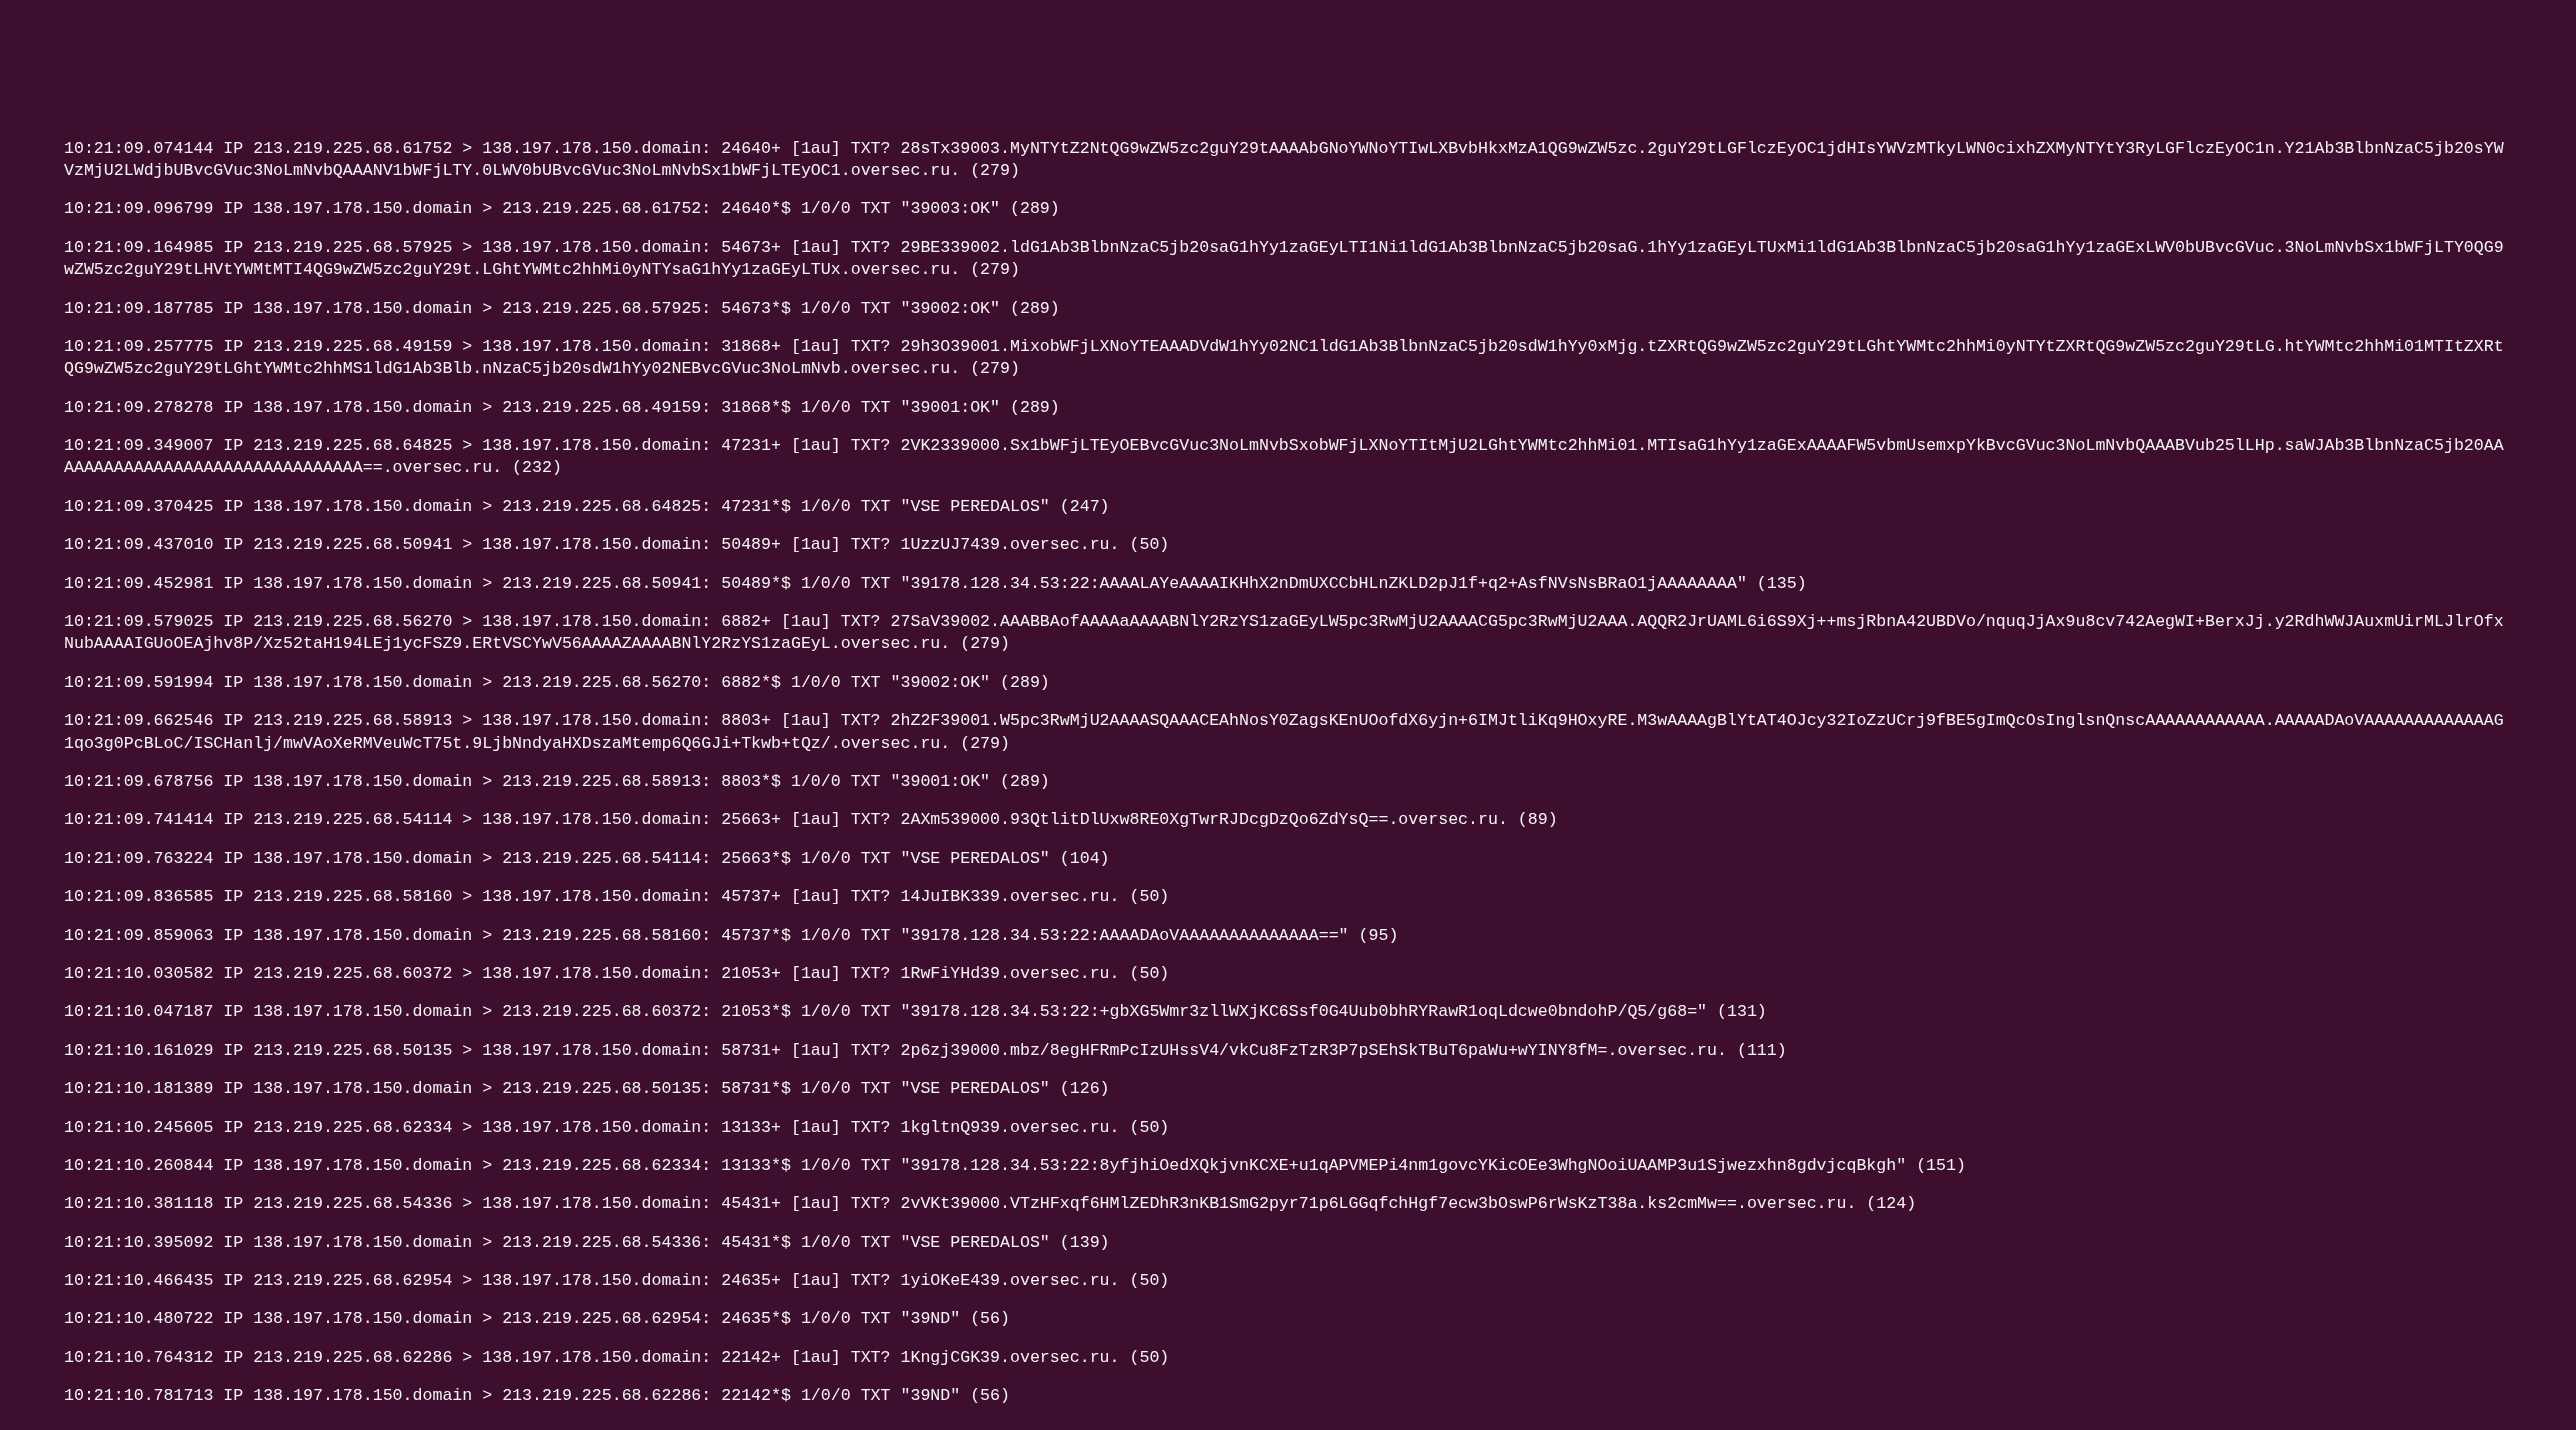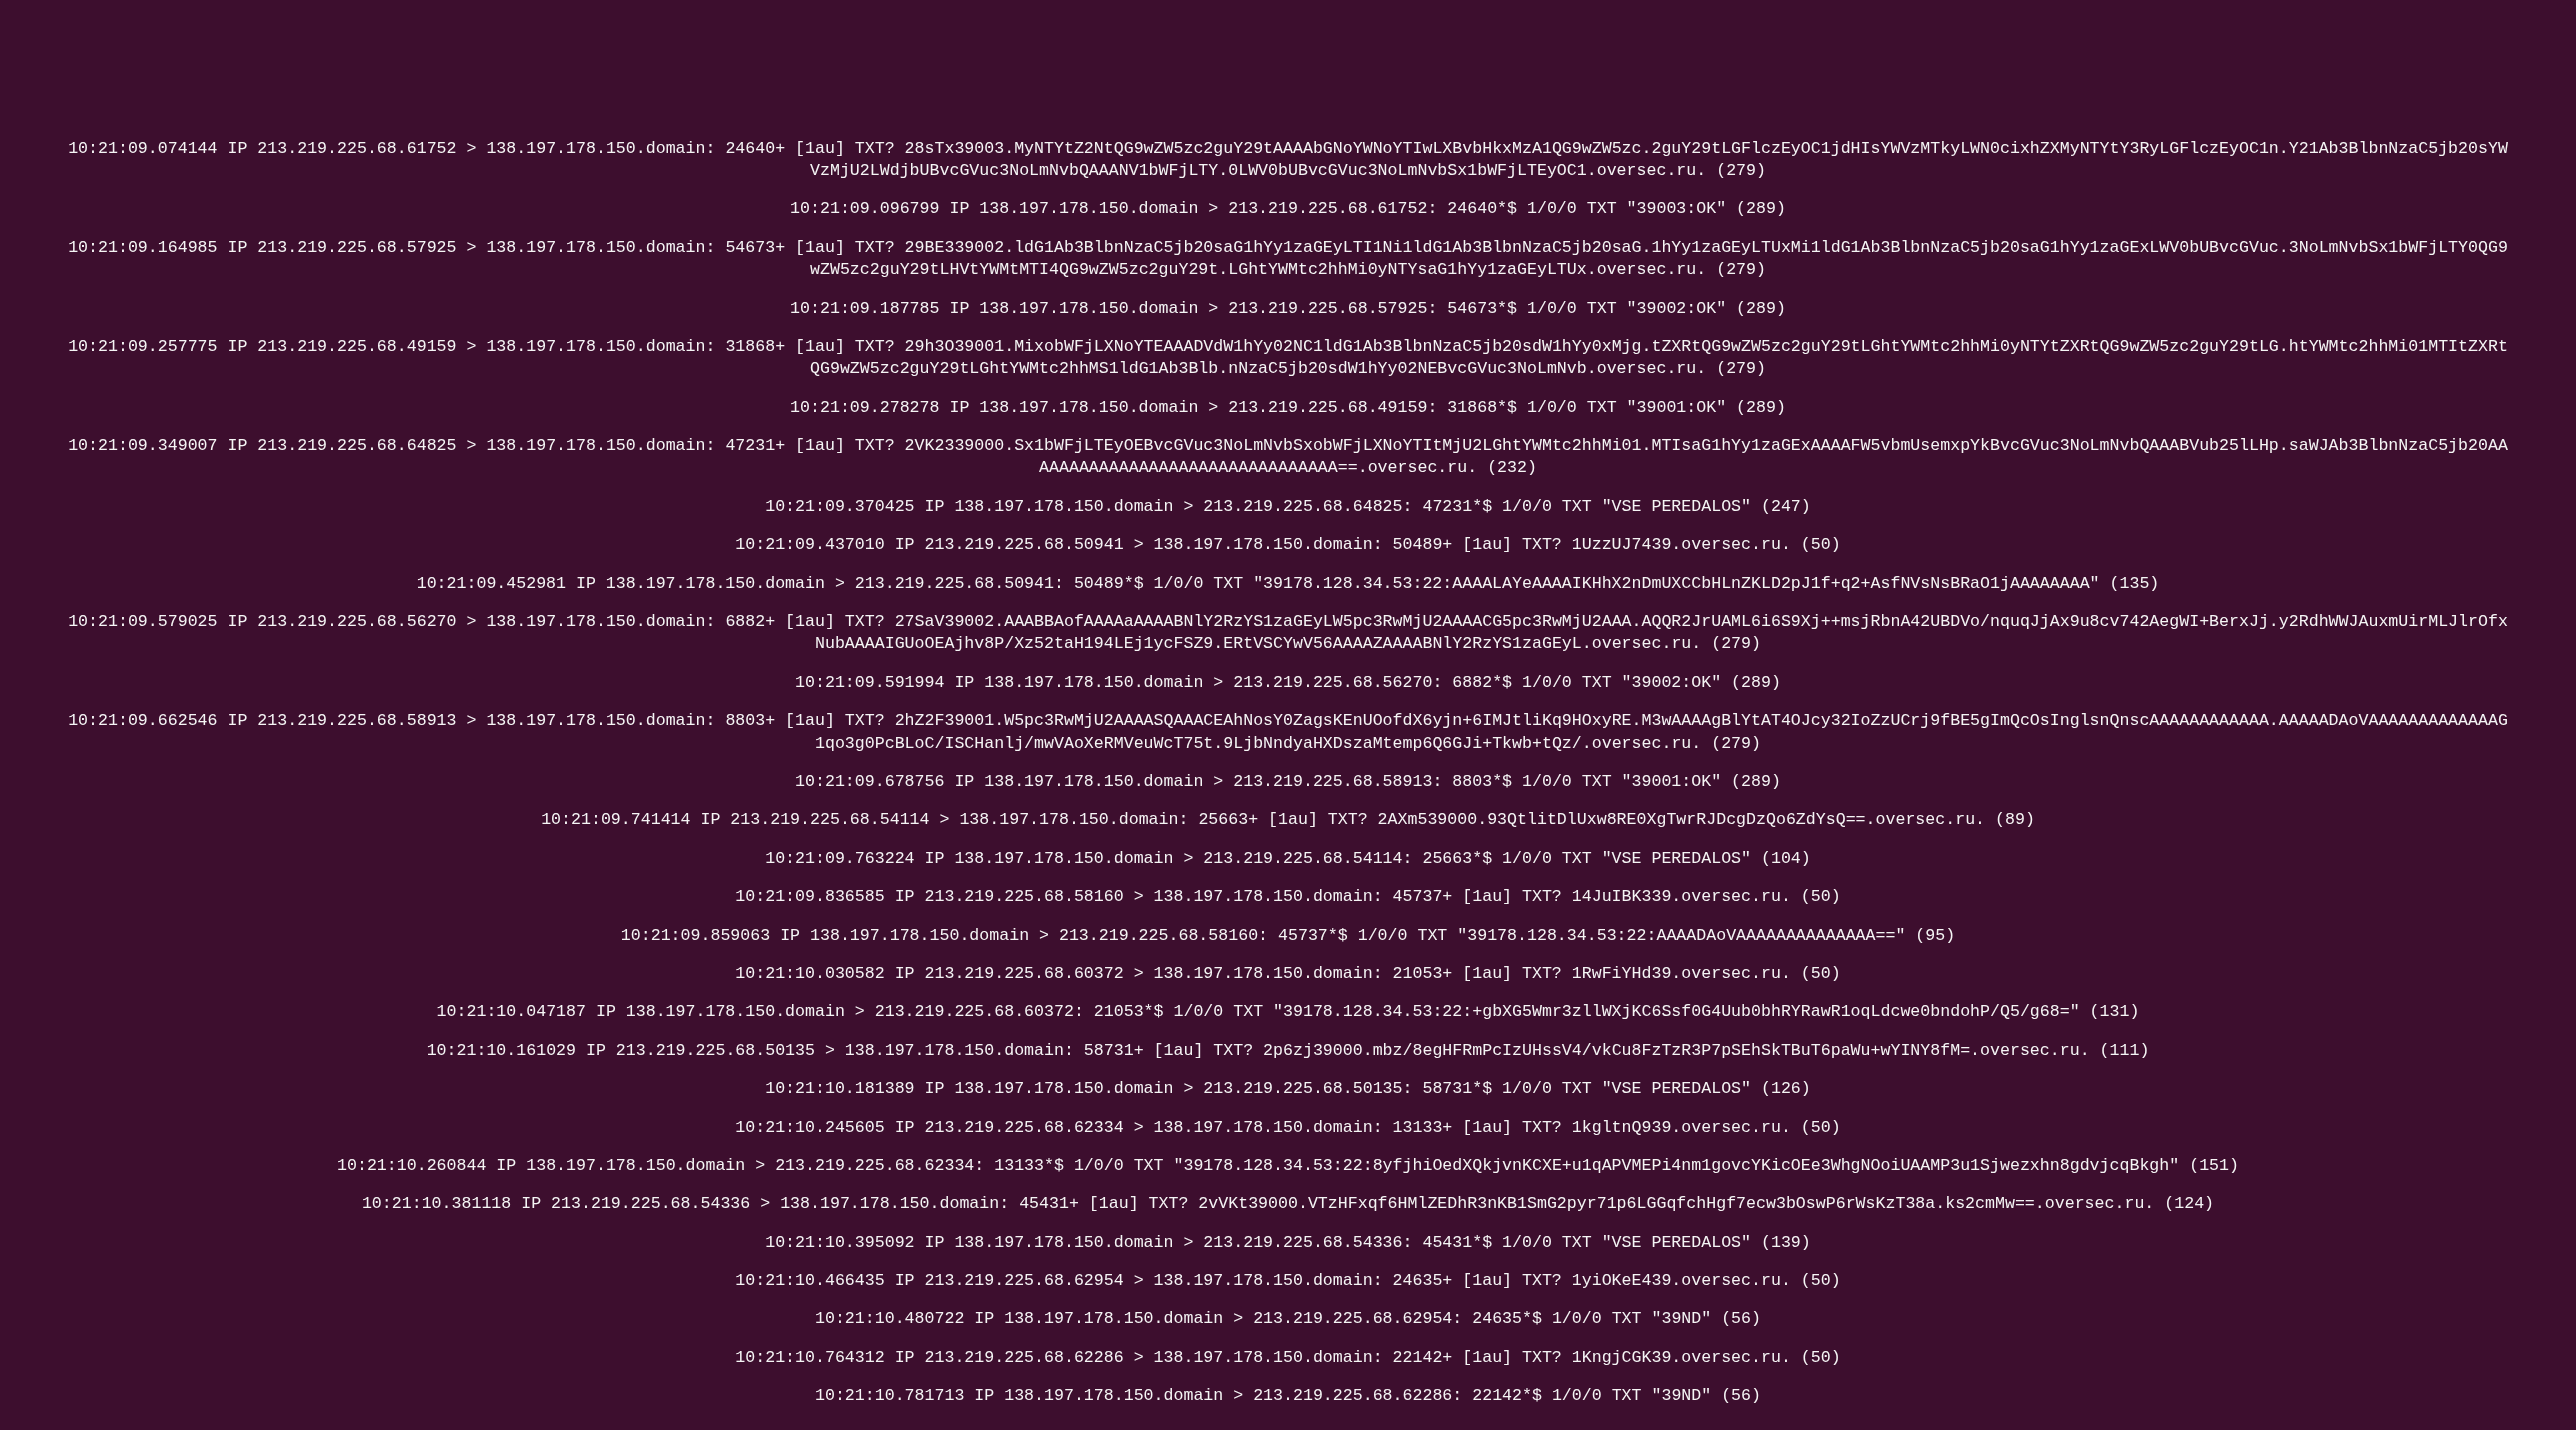--- a/index.html
+++ b/index.html
@@ -1,19 +1,18 @@
 <!DOCTYPE html>
 <html style="font-size:15px"><head>
   <meta charset="utf-8">
   <style>
     * {
       margin: 16px;
       padding: 0;
       box-sizing: border-box;
-      text-align: center;
     }
     body {
       background-color: #3d0e2e;
       color: #f5f5f5;
       font-family: 'Courier New', Consolas, Monaco, monospace;
       font-size: 16.6px;
       line-height: 1.35;
       white-space: pre-wrap;
       word-break: break-all;
       padding: 0;

